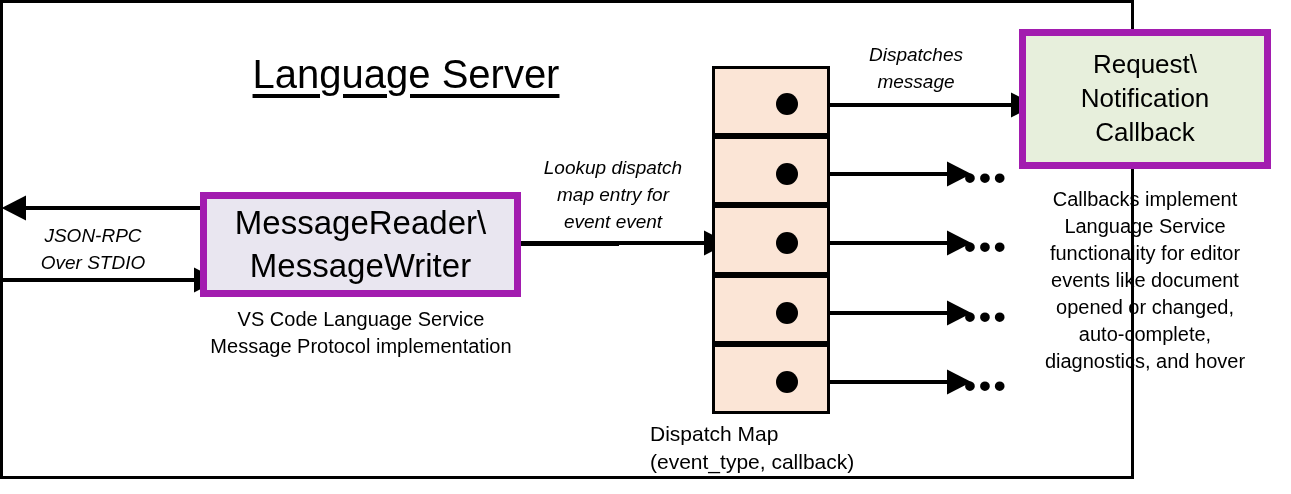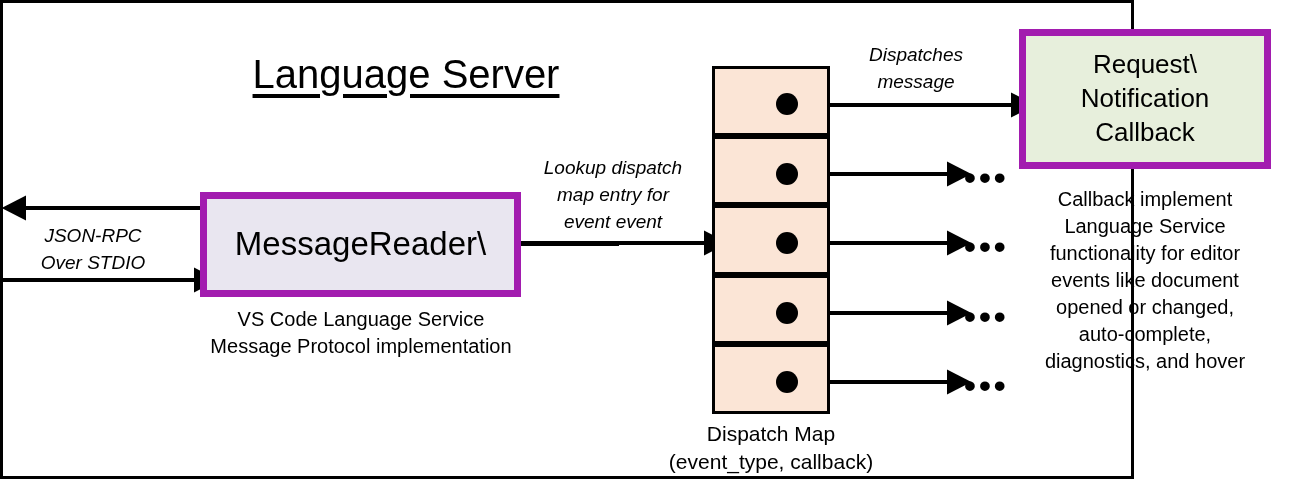--- a/index.html
+++ b/index.html
@@ -41,21 +41,21 @@
   
   #dispatch-label{position:absolute;left:836px;top:42px;width:160px;text-align:center;
                   font-style:italic;font-size:19px;line-height:1.4;}
 
   
   #dispatch-map{position:absolute;left:712px;top:66px;width:118px;height:348px;}
   .dm-cell{position:absolute;left:0;width:118px;height:69.6px;box-sizing:border-box;
            border:3px solid #000;background:#FBE5D6;}
   .dm-dot{position:absolute;width:22px;height:22px;border-radius:50%;background:#000;}
 
-  #dm-caption{position:absolute;left:650px;top:420px;width:242px;text-align:center;
+  #dm-caption{position:absolute;left:650px;top:420px;width:242px;text-align:left;
               font-size:21px;line-height:1.35;}
 
   
   #cb-box{left:1019px;top:29px;width:252px;height:140px;background:#E7EFDC;}
   #cb-box .l{font-size:26px;line-height:1.3;}
 
   #cb-caption{position:absolute;left:1012px;top:186px;width:266px;text-align:center;
               font-size:20px;line-height:1.35;}
 
   
@@ -113,20 +113,21 @@
     </g>
   </svg>
 
   <div id="jsonrpc-label">
     <div>JSON-RPC</div>
     <div>Over STDIO</div>
   </div>
 
   <div class="box" id="mrw-box">
     <div class="l">MessageReader\</div>
+    <div class="l">MessageWriter</div>
   </div>
   <div id="mrw-caption">
     <div>VS Code Language Service</div>
     <div>Message Protocol implementation</div>
   </div>
 
   <div id="lookup-label">
     <div>Lookup dispatch</div>
     <div>map entry for</div>
     <div>event event</div>
@@ -163,21 +164,21 @@
   <div class="ellipsis" style="left:964px;top:229px">•••</div>
   <div class="ellipsis" style="left:964px;top:299px">•••</div>
   <div class="ellipsis" style="left:964px;top:368px">•••</div>
 
   <div class="box" id="cb-box">
     <div class="l">Request\</div>
     <div class="l">Notification</div>
     <div class="l">Callback</div>
   </div>
   <div id="cb-caption">
-    <div>Callback implement</div>
+    <div>Callbacks implement</div>
     <div>Language Service</div>
     <div>functionality for editor</div>
     <div>events like document</div>
     <div>opened or changed,</div>
     <div>auto-complete,</div>
     <div>diagnostics, and hover</div>
   </div>
 
 </div>
 

